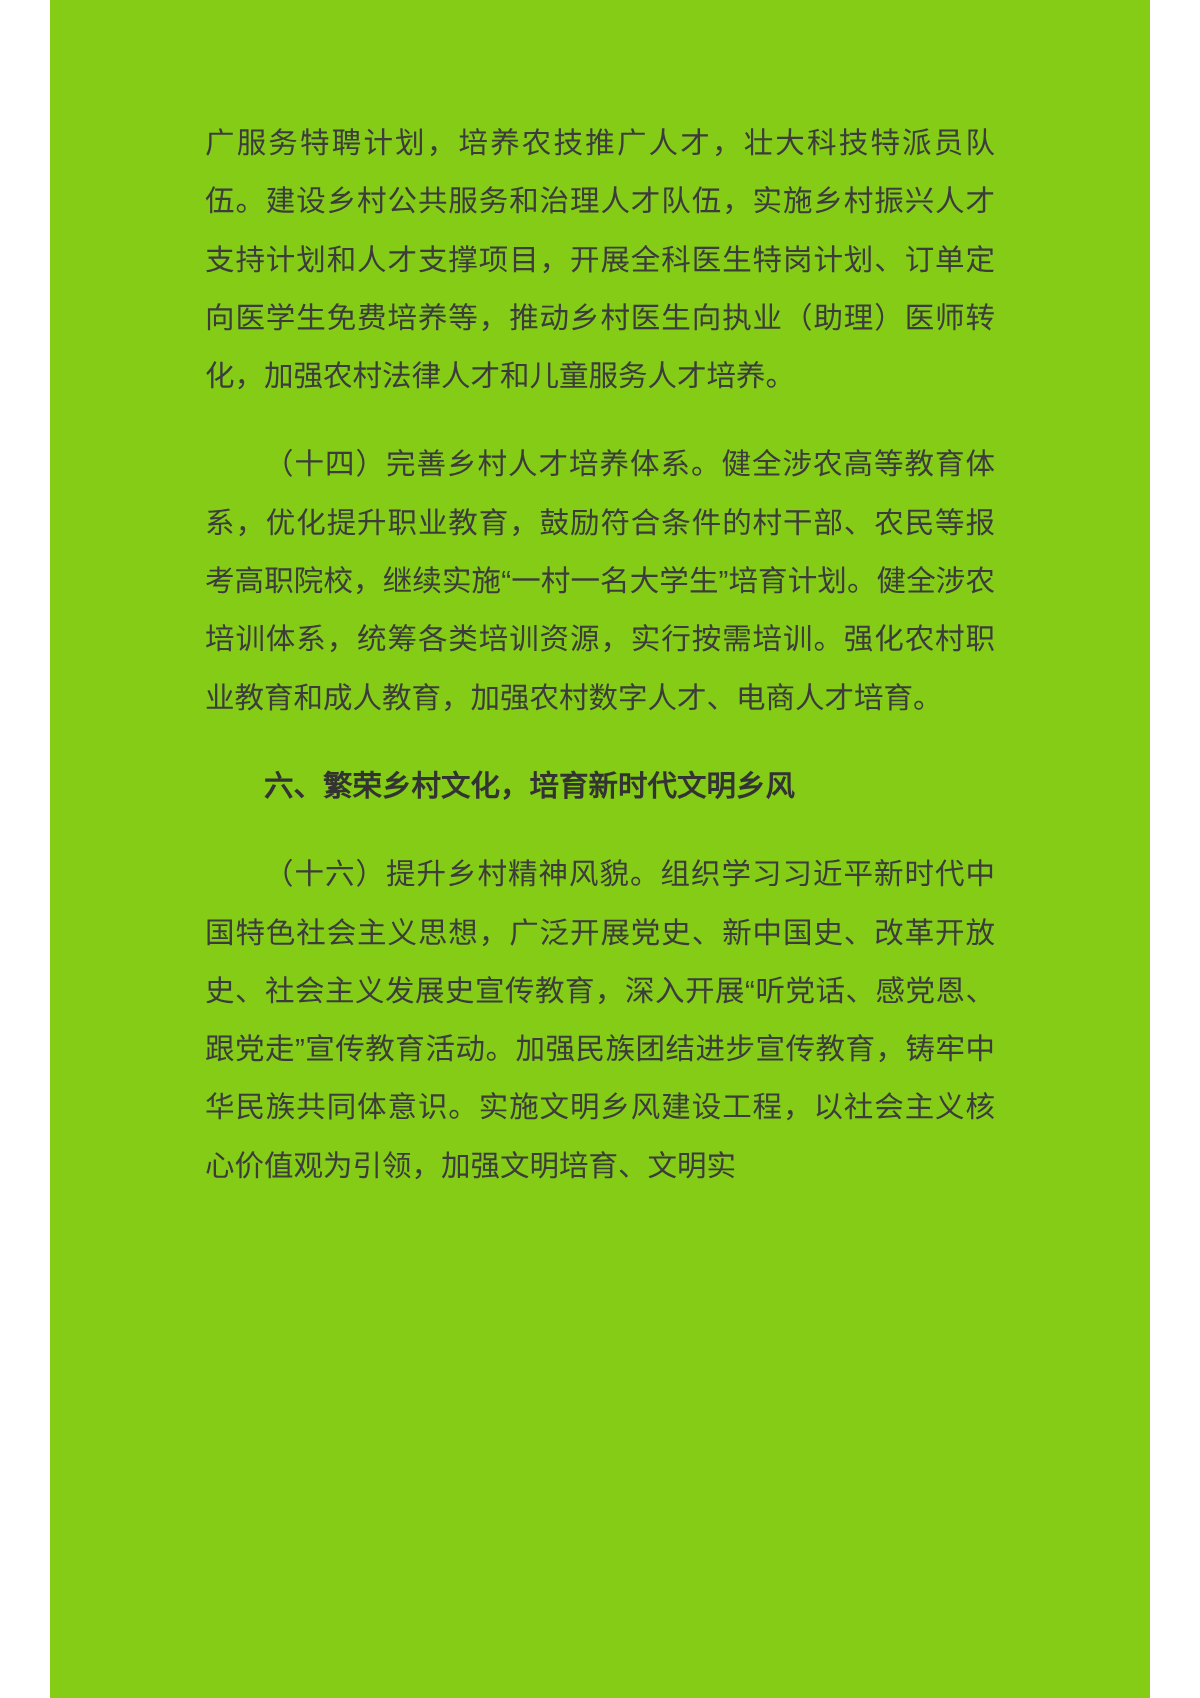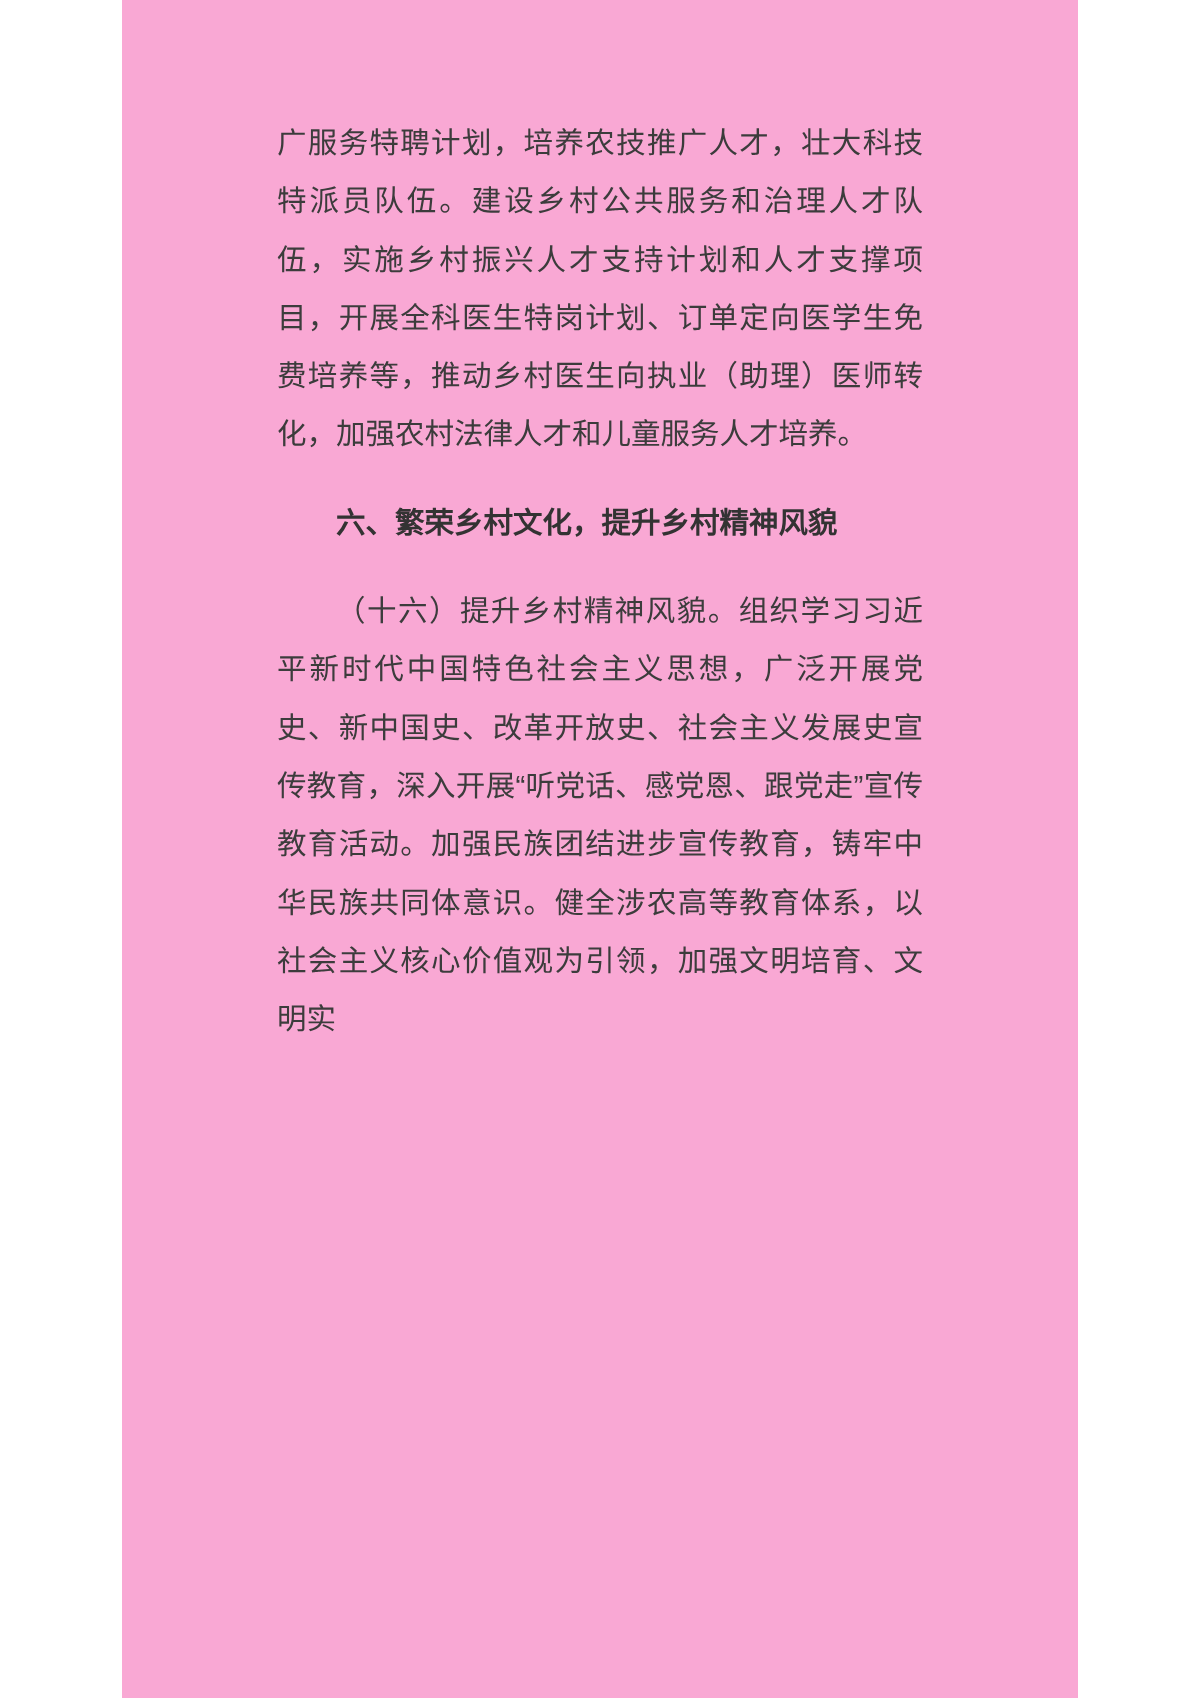--- a/index.html
+++ b/index.html
@@ -2,24 +2,24 @@
 <html lang="zh-CN"><head>
 <meta charset="utf-8">
 <style>
   html, body {
     margin: 0;
     padding: 0;
     background: #ffffff;
   }
   .page {
     position: relative;
-    width: 956px;
+    width: 1100px;
     height: 1698px;
     margin: 0 auto;
-    background: #f9a8d4;
+    background: #84cc16;
     box-sizing: border-box;
     padding: 114px 155px 0 155px;
     overflow: hidden;
     font-family: "Liberation Sans", sans-serif;
     color: #3c3c3c;
   }
   .para {
     font-size: 29.5px;
     line-height: 58.3px;
     text-align: justify;
@@ -41,18 +41,19 @@
     text-indent: 2em;
     text-align: left;
   }
 </style>
 </head>
 <body>
 
 <div class="page">
   <p class="para no-indent">广服务特聘计划，培养农技推广人才，壮大科技特派员队伍。建设乡村公共服务和治理人才队伍，实施乡村振兴人才支持计划和人才支撑项目，开展全科医生特岗计划、订单定向医学生免费培养等，推动乡村医生向执业（助理）医师转化，加强农村法律人才和儿童服务人才培养。</p>
 
+  <p class="para">（十四）完善乡村人才培养体系。健全涉农高等教育体系，优化提升职业教育，鼓励符合条件的村干部、农民等报考高职院校，继续实施“一村一名大学生”培育计划。健全涉农培训体系，统筹各类培训资源，实行按需培训。强化农村职业教育和成人教育，加强农村数字人才、电商人才培育。</p>
 
 
-  <p class="heading">六、繁荣乡村文化，提升乡村精神风貌</p>
+  <p class="heading">六、繁荣乡村文化，培育新时代文明乡风</p>
 
-  <p class="para">（十六）提升乡村精神风貌。组织学习习近平新时代中国特色社会主义思想，广泛开展党史、新中国史、改革开放史、社会主义发展史宣传教育，深入开展“听党话、感党恩、跟党走”宣传教育活动。加强民族团结进步宣传教育，铸牢中华民族共同体意识。健全涉农高等教育体系，以社会主义核心价值观为引领，加强文明培育、文明实</p>
+  <p class="para">（十六）提升乡村精神风貌。组织学习习近平新时代中国特色社会主义思想，广泛开展党史、新中国史、改革开放史、社会主义发展史宣传教育，深入开展“听党话、感党恩、跟党走”宣传教育活动。加强民族团结进步宣传教育，铸牢中华民族共同体意识。实施文明乡风建设工程，以社会主义核心价值观为引领，加强文明培育、文明实</p>
 </div>
 
 </body></html>

